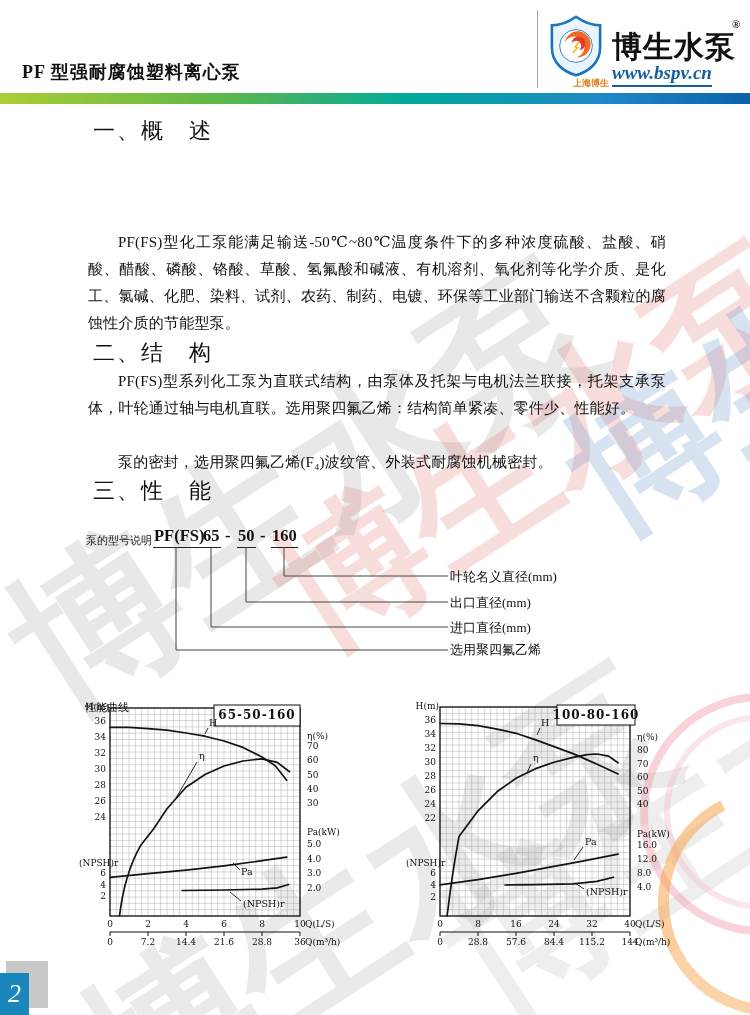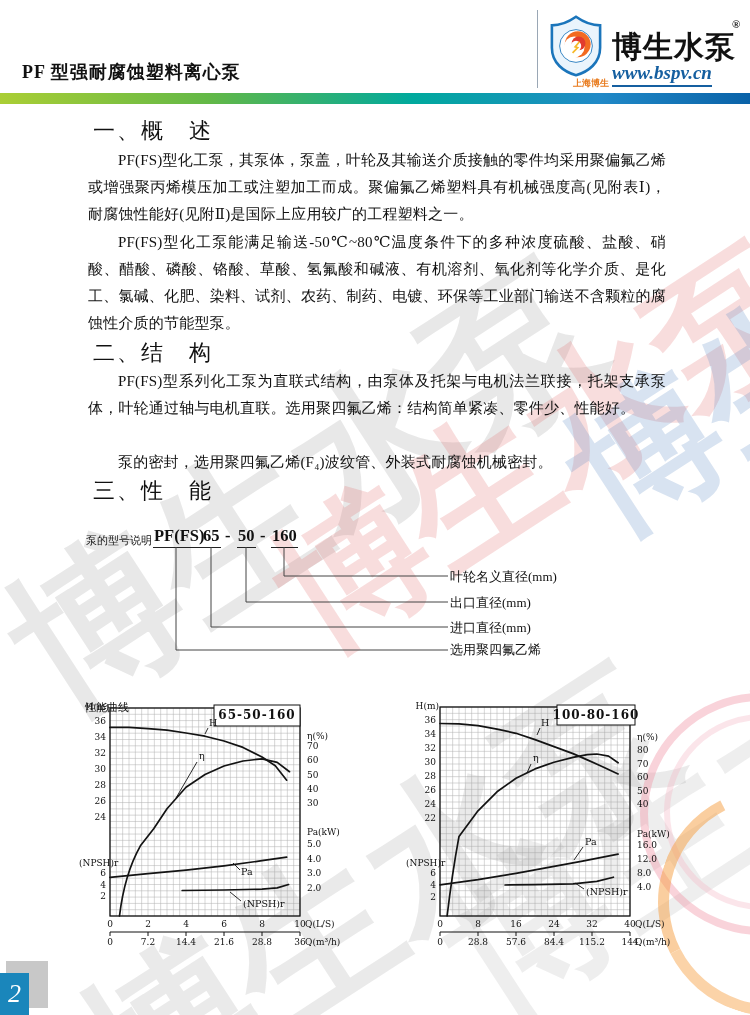--- a/index.html
+++ b/index.html
@@ -81,21 +81,20 @@
       <circle cx="35" cy="33" r="8" fill="#e23b2e"></circle>
       <circle cx="32" cy="36" r="6" fill="#ffffff"></circle>
       <path d="M28 44 L34 38 L31 37 L36 31" fill="none" stroke="#f7b928" stroke-width="2"></path>
     </svg>
     <div class="logo-shield-caption">上海博生</div>
     <div class="logo-brand">博生水泵</div>
     <div class="logo-reg">®</div>
     <div class="logo-url">www.bspv.cn</div>
 
     <div class="sec-heading" style="top:116px">一、概　述</div>
-    <div class="para" style="top:147px">PF(FS)型化工泵，其泵体，泵盖，叶轮及其输送介质接触的零件均采用聚偏氟乙烯或增强聚丙烯模压加工或注塑加工而成。聚偏氟乙烯塑料具有机械强度高(见附表Ⅰ)，耐腐蚀性能好(见附Ⅱ)是国际上应用较广的工程塑料之一。</div>
     <div class="para" style="top:229px">PF(FS)型化工泵能满足输送-50℃~80℃温度条件下的多种浓度硫酸、盐酸、硝酸、醋酸、磷酸、铬酸、草酸、氢氟酸和碱液、有机溶剂、氧化剂等化学介质、是化工、氯碱、化肥、染料、试剂、农药、制药、电镀、环保等工业部门输送不含颗粒的腐蚀性介质的节能型泵。</div>
 
     <div class="sec-heading" style="top:338px">二、结　构</div>
     <div class="para" style="top:368px">PF(FS)型系列化工泵为直联式结构，由泵体及托架与电机法兰联接，托架支承泵体，叶轮通过轴与电机直联。选用聚四氟乙烯：结构简单紧凑、零件少、性能好。</div>
     <div class="para" style="top:449px">泵的密封，选用聚四氟乙烯(F₄)波纹管、外装式耐腐蚀机械密封。</div>
 
     <div class="sec-heading" style="top:476px">三、性　能</div>
     <div class="small-label" style="left:86px;top:506px">泵的型号说明</div>
 
     <span class="code-token" style="left:153px">PF(FS)</span>

